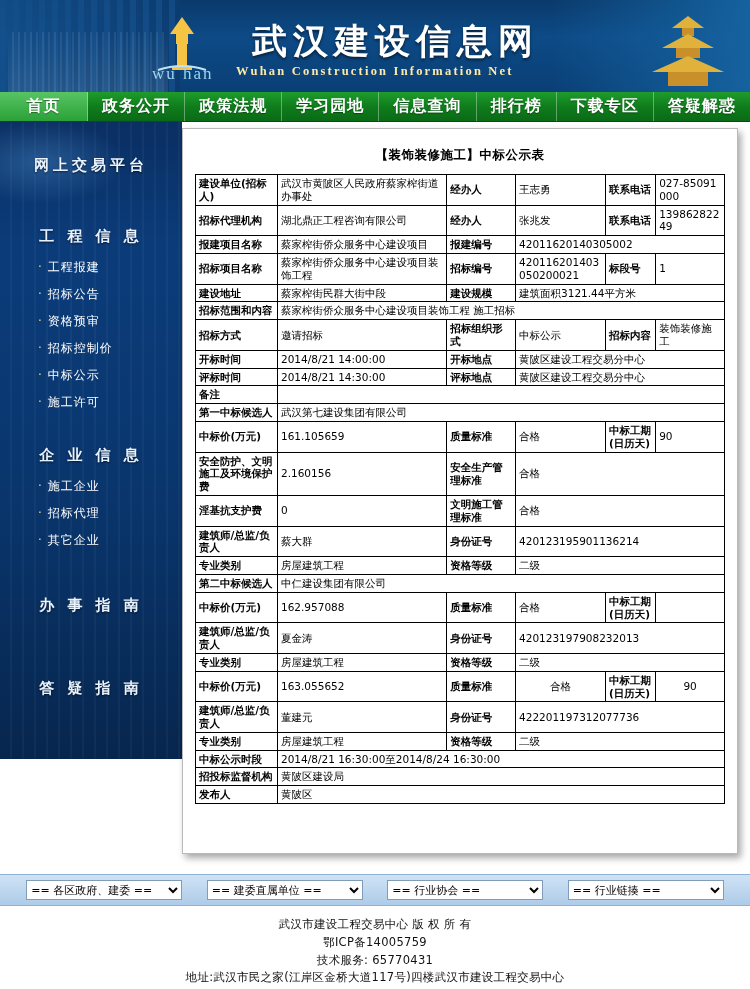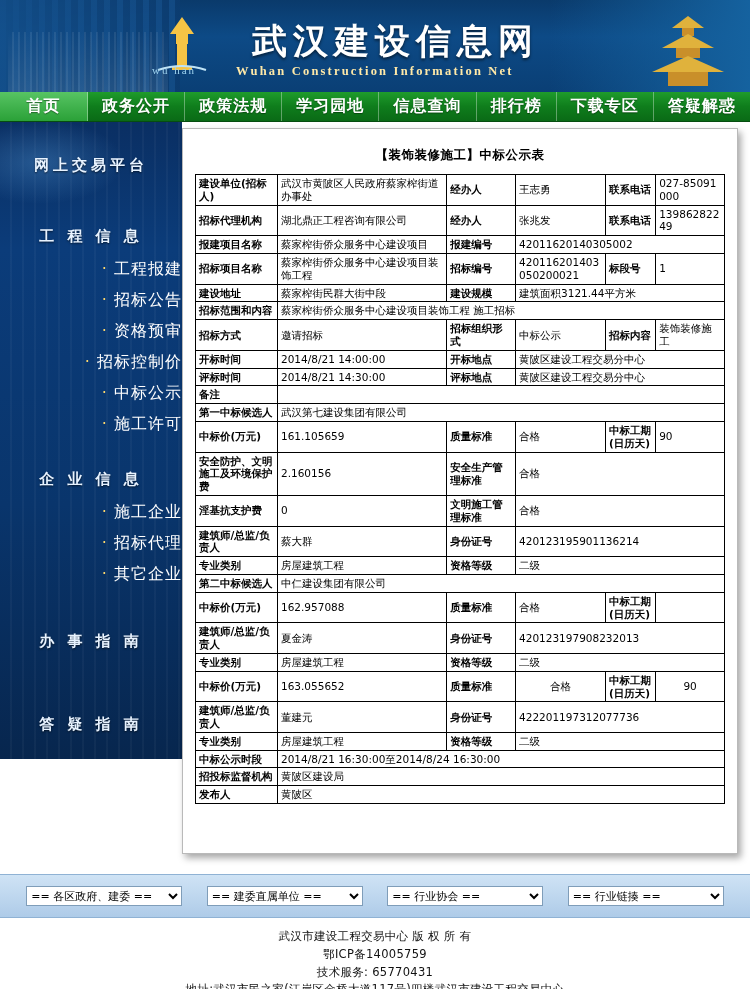--- a/index.html
+++ b/index.html
@@ -55,21 +55,21 @@
   }
   .banner-sub {
     position: absolute; left: 236px; top: 64px;
     color: #ffe9a8;
     font-size: 12.5px;
     letter-spacing: 2.2px;
     font-weight: bold;
     font-family: "Liberation Serif", serif;
   }
   .wuhan-pinyin {
-    position:absolute; left:152px; top:64px; color:#9fd3ef; font-size:11px; letter-spacing:2px;
+    position:absolute; left:152px; top:64px; color:#9fd3ef; font-size:17px; letter-spacing:2px;
     font-family:"Liberation Serif", serif;
   }
 
   
   .navbar {
     display: flex;
     height: 30px;
     background: linear-gradient(180deg, #1f9c2c 0%, #0f7d1c 50%, #0a6a16 100%);
     border-bottom: 1px solid #064d10;
   }
@@ -115,25 +115,24 @@
     font-size: 15px;
     font-weight: bold;
     letter-spacing: 4px;
     color: #e8f3ff;
     text-shadow: 0 1px 2px rgba(0,0,0,.6);
     padding: 8px 0 6px 0;
   }
   .sb-links { position: relative; padding: 2px 0 10px 0; }
   .sb-link {
     color: #ffffff;
-    font-size: 16px;
+    font-size: 12px;
     padding: 5px 0 5px 38px;
     cursor: pointer;
     letter-spacing: 1px;
-    text-align: right;
   }
   .sb-link:before { content: "· "; color: #ffd86b; }
 
   
   .sheet {
     position: absolute;
     left: 182px; top: 6px;
     width: 556px; height: 726px;
     background: #ffffff;
     border: 1px solid #b9b9b9;
@@ -159,21 +158,21 @@
     line-height: 1.22;
     vertical-align: middle;
     word-break: break-all;
   }
   td.lbl { font-weight: bold; background: #ffffff; }
   td.val { font-weight: normal; }
   .center { text-align: center; }
 
   
   .selects-bar {
-    height: 44px;
+    height: 32px;
     background: linear-gradient(180deg, #cfe3f5 0%, #aecbe8 100%);
     border-top: 1px solid #8fb2d4;
     border-bottom: 1px solid #8fb2d4;
     display: flex;
     align-items: center;
     justify-content: space-around;
     padding: 0 14px;
   }
   select.footsel {
     width: 156px;

